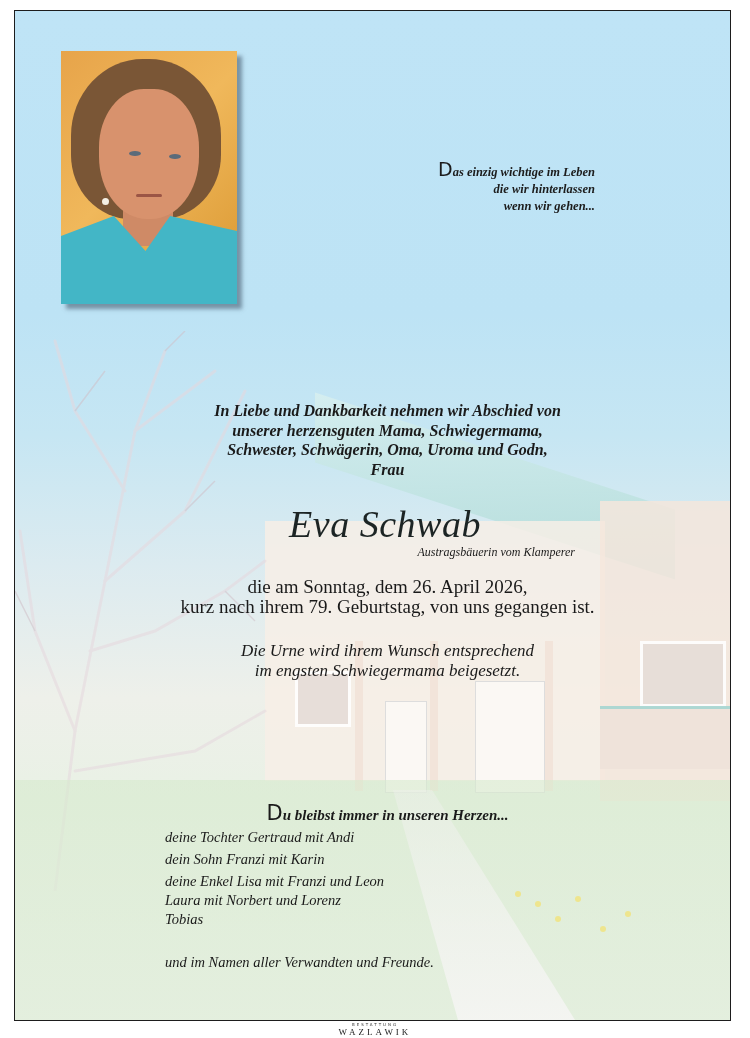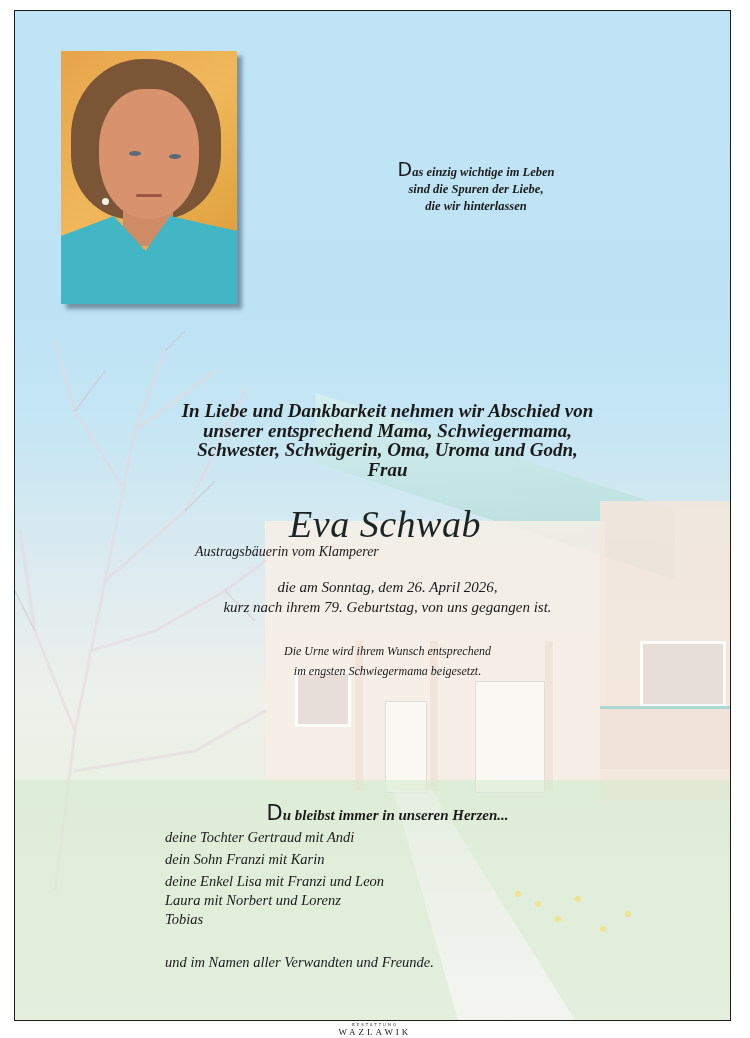--- a/index.html
+++ b/index.html
@@ -47,44 +47,44 @@
   }
   .portrait .hair { position: absolute; left: 10px; top: 8px; width: 150px; height: 160px; border-radius: 48% 48% 40% 40%; background: #7a5636; }
   .portrait .face { position: absolute; left: 38px; top: 38px; width: 100px; height: 130px; border-radius: 45% 45% 48% 48%; background: #d8926d; }
   .portrait .eye { position: absolute; width: 12px; height: 5px; border-radius: 50%; background: #5b6b7a; }
   .portrait .mouth { position: absolute; left: 75px; top: 143px; width: 26px; height: 3px; border-radius: 2px; background: #9b5545; }
   .portrait .shirt { position: absolute; left: 0; top: 165px; width: 176px; height: 100px; background: #43b6c6; clip-path: polygon(0 20%, 30% 0, 48% 35%, 62% 0, 100% 15%, 100% 100%, 0 100%); }
   .portrait .neck { position: absolute; left: 62px; top: 150px; width: 50px; height: 45px; background: #cf8a66; }
   .portrait .earring { position: absolute; left: 41px; top: 147px; width: 7px; height: 7px; border-radius: 50%; background: #f4efe5; }
 
   .quote {
-    position: absolute; left: 351px; top: 150px; width: 220px; text-align: center;
+    position: absolute; left: 360px; top: 150px; width: 220px; text-align: right;
     font-style: italic; font-weight: bold; font-size: 12.5px; line-height: 17px; color: #1c1c1c;
   }
   .dropcap { font-style: normal; font-weight: normal; font-family: "DejaVu Sans", sans-serif; font-size: 19px; }
 
   .farewell {
     position: absolute; left: 150px; top: 390px; width: 445px; text-align: center;
-    font-style: italic; font-weight: bold; font-size: 19px; line-height: 19.5px; color: #1a1a1a;
+    font-style: italic; font-weight: bold; font-size: 16px; line-height: 19.5px; color: #1a1a1a;
   }
   .name {
     position: absolute; left: 180px; top: 492px; width: 380px; text-align: center;
     font-style: italic; font-size: 38px; line-height: 42px; color: #1c2424; letter-spacing: 0.5px;
   }
   .subtitle {
-    position: absolute; left: 180px; top: 533px; width: 380px; text-align: left;
-    font-style: italic; font-size: 14px; line-height: 16px; color: #1a1a1a;
+    position: absolute; left: 180px; top: 533px; width: 380px; text-align: right;
+    font-style: italic; font-size: 12px; line-height: 16px; color: #1a1a1a;
   }
   .death {
     position: absolute; left: 150px; top: 566px; width: 445px; text-align: center;
-    font-style: italic; font-size: 15px; line-height: 20px; color: #1a1a1a;
+    font-size: 19px; line-height: 20px; color: #1a1a1a;
   }
   .urn {
     position: absolute; left: 150px; top: 630px; width: 445px; text-align: center;
-    font-style: italic; font-size: 12px; line-height: 20px; color: #1a1a1a;
+    font-style: italic; font-size: 17px; line-height: 20px; color: #1a1a1a;
   }
   .closing {
     position: absolute; left: 170px; top: 792px; width: 405px; text-align: center;
     font-style: italic; font-weight: bold; font-size: 15px; line-height: 20px; color: #1a1a1a;
   }
   .closing .dropcap { font-size: 21px; }
   .family {
     position: absolute; left: 150px; top: 814px; width: 445px; text-align: left;
     font-style: italic; font-size: 14.5px; color: #1a1a1a;
   }
@@ -150,27 +150,27 @@
     <div class="face"></div>
     <div class="eye" style="left:68px;top:100px;"></div>
     <div class="eye" style="left:108px;top:103px;"></div>
     <div class="mouth"></div>
     <div class="earring"></div>
     <div class="shirt"></div>
   </div>
 
   <div class="quote">
     <div><span class="dropcap">D</span><span>as einzig wichtige im Leben</span></div>
-    <div>sind die Spuren der Liebe,</div>
     <div>die wir hinterlassen</div>
+    <div>wenn wir gehen...</div>
   </div>
 
   <div class="farewell">
     <div>In Liebe und Dankbarkeit nehmen wir Abschied von</div>
-    <div>unserer entsprechend Mama, Schwiegermama,</div>
+    <div>unserer herzensguten Mama, Schwiegermama,</div>
     <div>Schwester, Schwägerin, Oma, Uroma und Godn,</div>
     <div>Frau</div>
   </div>
 
   <div class="name">Eva Schwab</div>
   <div class="subtitle">Austragsbäuerin vom Klamperer</div>
 
   <div class="death">
     <div>die am Sonntag, dem 26. April 2026,</div>
     <div>kurz nach ihrem 79. Geburtstag, von uns gegangen ist.</div>

